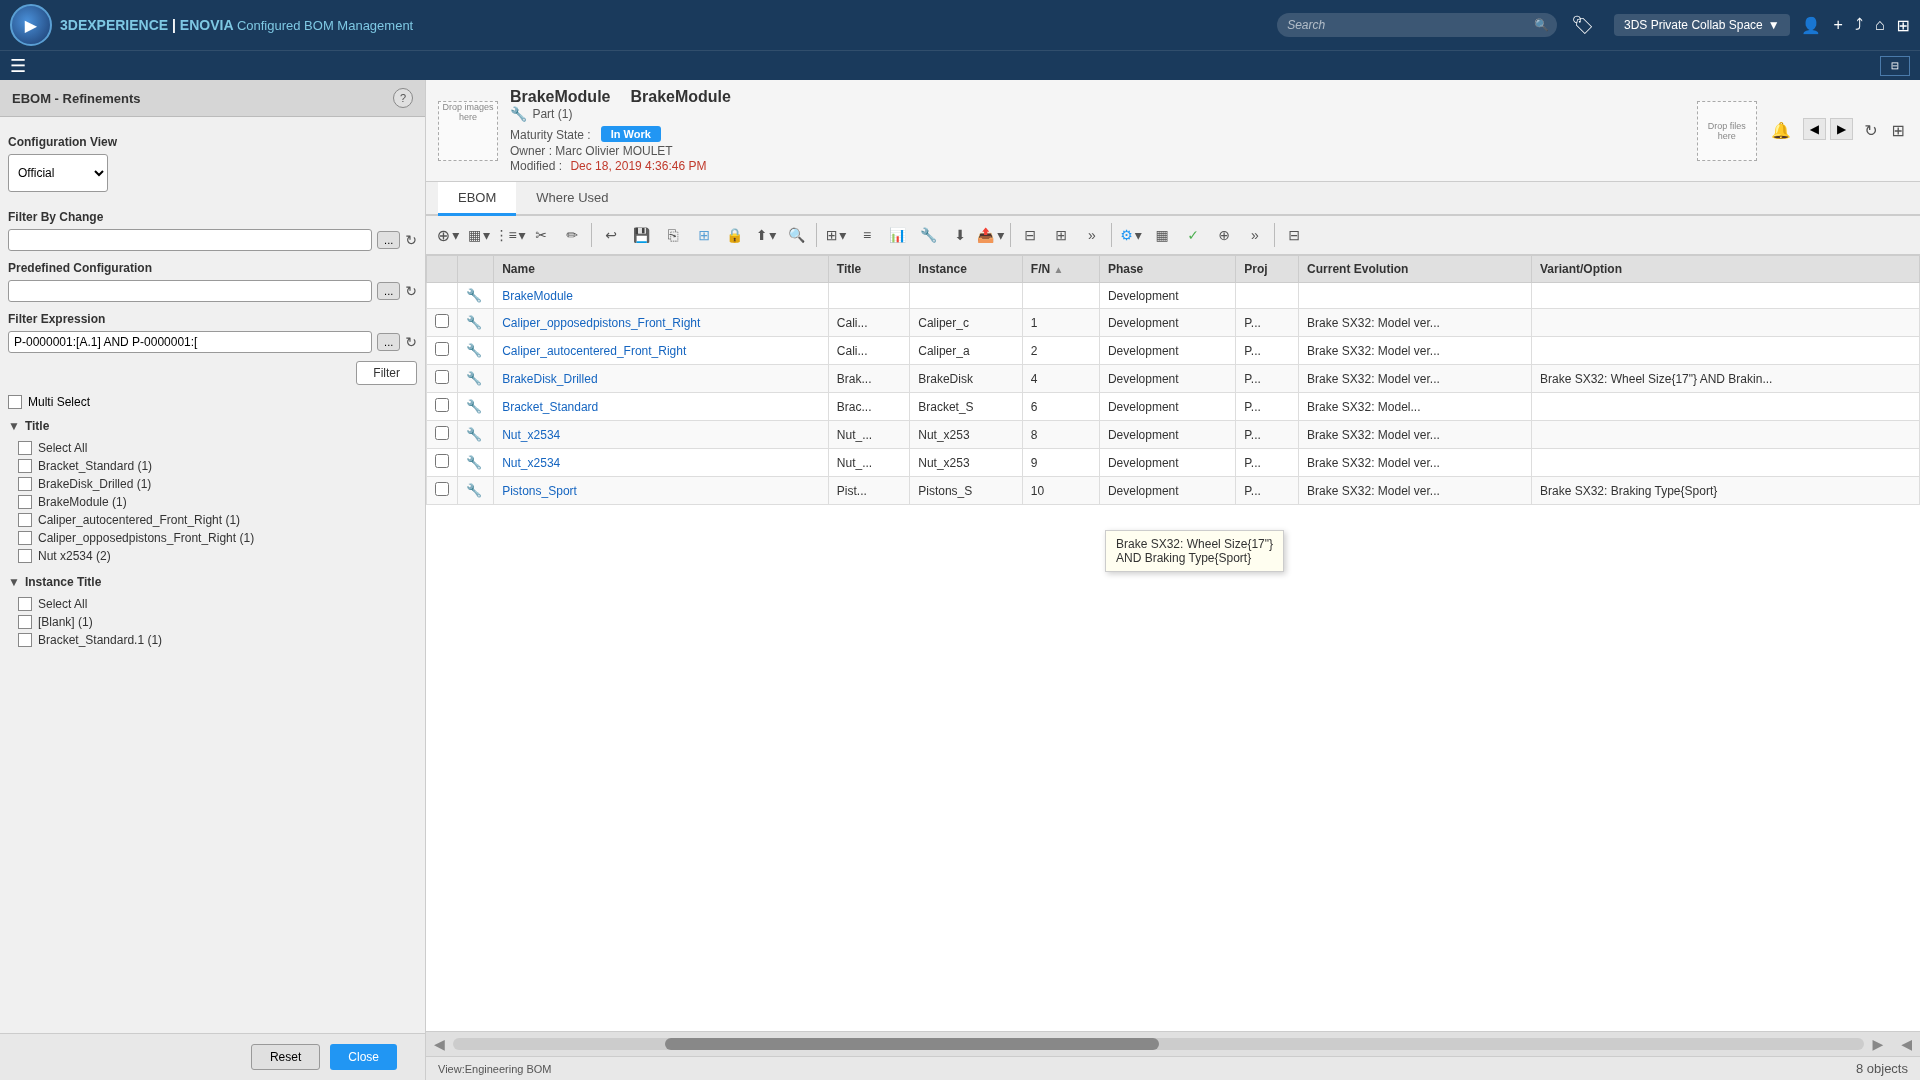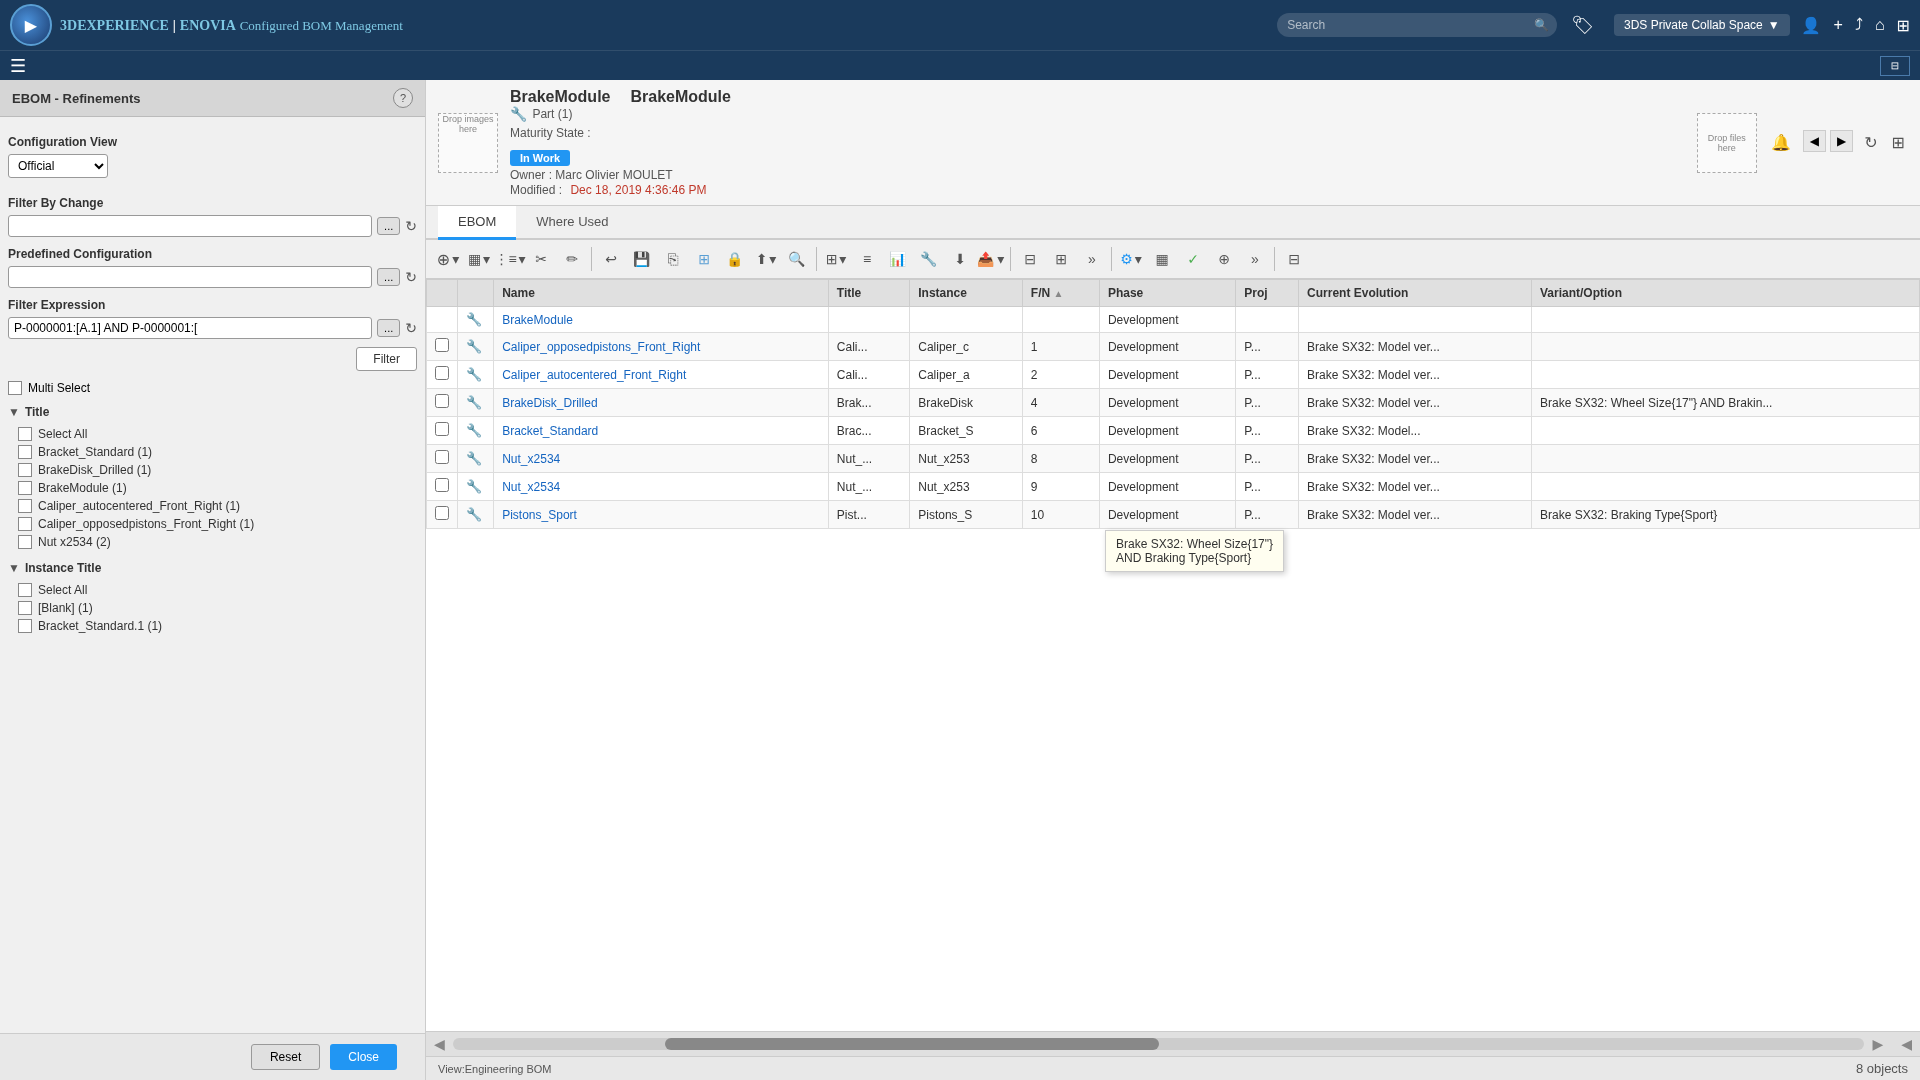--- a/index.html
+++ b/index.html
@@ -21,34 +21,35 @@
     }
     .logo-circle {
       width: 42px; height: 42px;
       border-radius: 50%;
       background: radial-gradient(circle at 40% 40%, #4a90d9, #1a3a6c);
       border: 2px solid #5a9fd4;
       display: flex; align-items: center; justify-content: center;
     }
     .play-icon { color: white; font-size: 16px; }
     .brand-text { color: white; font-size: 14px; font-weight: bold; }
-    .brand-text span { color: #7ec8e3; font-family: Liberation Serif, serif; }
+    .brand-text span { color: #7ec8e3; }
     .search-bar {
       margin-left: auto;
       position: relative;
       width: 280px;
     }
     .search-bar input {
       width: 100%;
       padding: 5px 30px 5px 10px;
       border-radius: 15px;
       border: none;
       background: rgba(255,255,255,0.15);
       color: #22c55e;
       font-size: 12px;
+      font-style: italic;
     }
     .search-bar input::placeholder { color: rgba(255,255,255,0.6); }
     .search-icon { position: absolute; right: 8px; top: 50%; transform: translateY(-50%); color: rgba(255,255,255,0.7); }
     .top-nav-right { display: flex; align-items: center; gap: 12px; margin-left: 10px; color: white; }
     .collab-space { background: rgba(255,255,255,0.15); padding: 4px 10px; border-radius: 4px; color: white; font-size: 12px; cursor: pointer; display: flex; align-items: center; gap: 5px; }
     .nav-icon { color: white; font-size: 16px; cursor: pointer; }
 
     
     .secondary-nav {
       background: #1a3a5c;
@@ -84,21 +85,21 @@
       border-bottom: 1px solid #bbb;
     }
     .left-panel-title { font-weight: bold; font-size: 13px; color: #333; }
     .help-btn { width: 20px; height: 20px; border-radius: 50%; border: 1px solid #888; background: #e0e0e0; display: flex; align-items: center; justify-content: center; cursor: pointer; font-size: 11px; color: #555; }
 
     .left-panel-content { overflow-y: auto; flex: 1; padding: 8px; }
 
     .section-label { font-weight: bold; font-size: 12px; color: #333; margin-bottom: 5px; margin-top: 10px; }
     .config-select {
       width: 100px;
-      padding: 3px 5px;
+      padding: 10px 5px;
       border: 1px solid #999;
       border-radius: 3px;
       font-size: 12px;
       background: white;
     }
     .filter-row { display: flex; align-items: center; gap: 5px; margin-bottom: 8px; }
     .filter-input {
       flex: 1;
       padding: 3px 5px;
       border: 1px solid #999;
@@ -189,21 +190,21 @@
       justify-content: center;
       font-size: 9px;
       color: #888;
       text-align: center;
       background: #fafafa;
     }
     .part-info { flex: 1; }
     .part-name { font-size: 16px; font-weight: bold; color: #333; }
     .part-type { display: flex; align-items: center; gap: 5px; font-size: 12px; color: #555; }
     .part-icon { color: #5a9fd4; font-size: 14px; }
-    .maturity-row { display: flex; align-items: flex-start; gap: 10px; margin-top: 4px; flex-direction: column; }
+    .maturity-row { display: flex; align-items: flex-end; gap: 10px; margin-top: 4px; }
     .maturity-label { font-size: 12px; color: #555; }
     .maturity-badge {
       background: #2196F3;
       color: white;
       padding: 2px 10px;
       border-radius: 3px;
       font-size: 11px;
       font-weight: bold;
     }
     .owner-row { font-size: 12px; color: #555; margin-top: 2px; }

